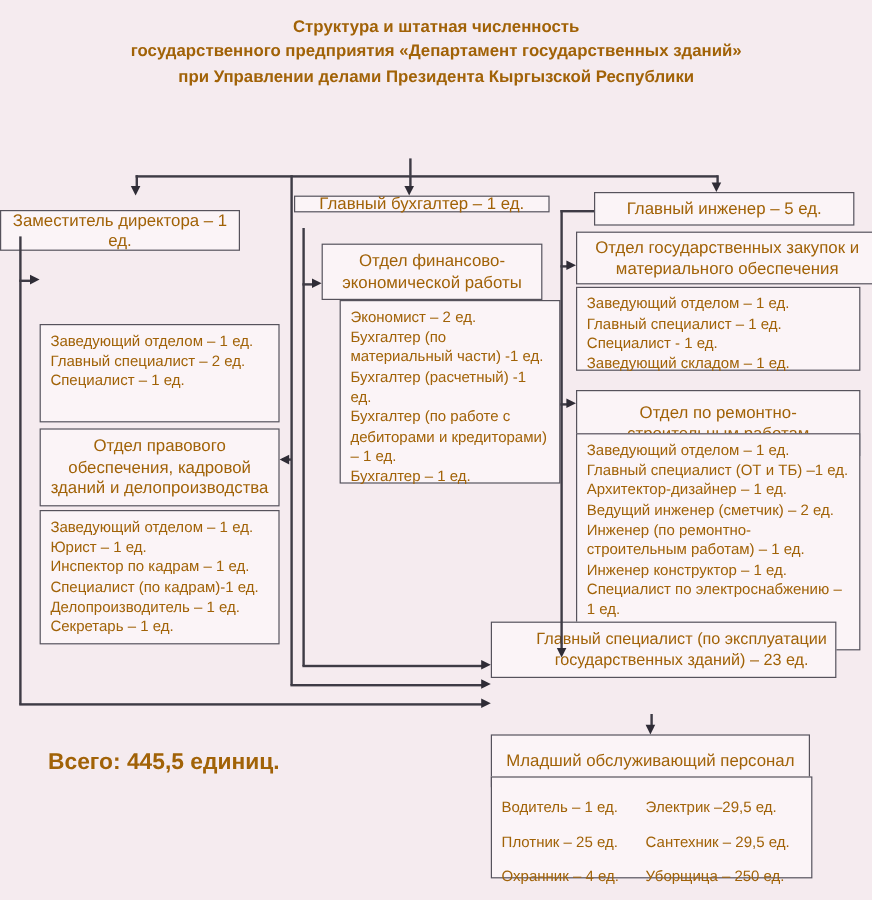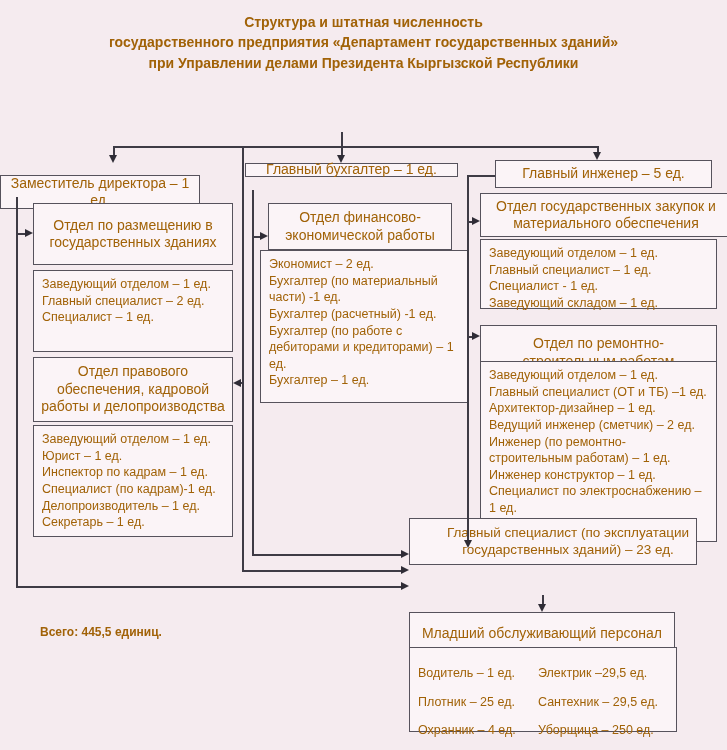--- a/index.html
+++ b/index.html
@@ -23,21 +23,21 @@
     text-align:center;font-size:14px;line-height:1.25;padding:2px 6px;
   }
   .dept-title{font-size:14px;}
   .staff{
     font-size:12.5px;line-height:1.33;padding:5px 8px;
     white-space:pre-line;text-align:left;
   }
   .chief{font-size:13.5px;}
   .total{
     position:absolute;left:40px;top:625px;
-    font-weight:bold;font-size:12px;
+    font-weight:bold;font-size:19px;
   }
   .hline,.vline{position:absolute;background:#3e3b45;}
   .hline{height:1.5px;}
   .vline{width:1.5px;}
   .arr{position:absolute;width:0;height:0;}
   .arr-down{border-left:4px solid transparent;border-right:4px solid transparent;border-top:8px solid #2f2c36;}
   .arr-right{border-top:4px solid transparent;border-bottom:4px solid transparent;border-left:8px solid #2f2c36;}
   .arr-left{border-top:4px solid transparent;border-bottom:4px solid transparent;border-right:8px solid #2f2c36;}
   .mop-row{display:flex;line-height:1.33;margin-top:12px;}
   .mop-cell{flex:0 0 48%;}
@@ -50,34 +50,33 @@
 
   <div class="title">Структура и штатная численность
 государственного предприятия «Департамент государственных зданий»
 при Управлении делами Президента Кыргызской Республики</div>
 
 
   <div class="box center-text" style="left:0;top:163px;width:200px;height:34px;margin-top:12px;">Заместитель директора – 1 ед.</div>
   <div class="box center-text" style="left:245px;top:163px;width:213px;height:14px;">Главный бухгалтер – 1 ед.</div>
   <div class="box center-text" style="left:495px;top:160px;width:217px;height:28px;">Главный инженер – 5 ед.</div>
 
-  <div class="box center-text dept-title" style="left:33px;top:203px;width:200px;height:62px;">Отдел по размещению в государственных зданиях</div>
   <div class="box staff" style="left:33px;top:270px;width:200px;height:82px;">Заведующий отделом – 1 ед.
 Главный специалист – 2 ед.
 Специалист – 1 ед.</div>
-  <div class="box center-text dept-title" style="left:33px;top:357px;width:200px;height:65px;">Отдел правового обеспечения, кадровой работы и делопроизводства</div>
+  <div class="box center-text dept-title" style="left:33px;top:357px;width:200px;height:65px;">Отдел правового обеспечения, кадровой зданий и делопроизводства</div>
   <div class="box staff" style="left:33px;top:425px;width:200px;height:112px;">Заведующий отделом – 1 ед.
 Юрист – 1 ед.
 Инспектор по кадрам – 1 ед.
 Специалист (по кадрам)-1 ед.
 Делопроизводитель – 1 ед.
 Секретарь – 1 ед.</div>
 
   <div class="box center-text dept-title" style="left:268px;top:203px;width:184px;height:47px;">Отдел финансово-экономической работы</div>
-  <div class="box staff" style="left:260px;top:250px;width:208px;height:153px;">Экономист – 2 ед.
+  <div class="box staff" style="left:283px;top:250px;width:184px;height:153px;">Экономист – 2 ед.
 Бухгалтер (по материальный части) -1 ед.
 Бухгалтер (расчетный) -1 ед.
 Бухгалтер (по работе с дебиторами и кредиторами) – 1 ед.
 Бухгалтер – 1 ед.</div>
 
   <div class="box center-text dept-title" style="left:480px;top:193px;width:252px;height:44px;">Отдел государственных закупок и материального обеспечения</div>
   <div class="box staff" style="left:480px;top:239px;width:237px;height:70px;">Заведующий отделом – 1 ед.
 Главный специалист – 1 ед.
 Специалист - 1 ед.
 Заведующий складом – 1 ед.</div>

